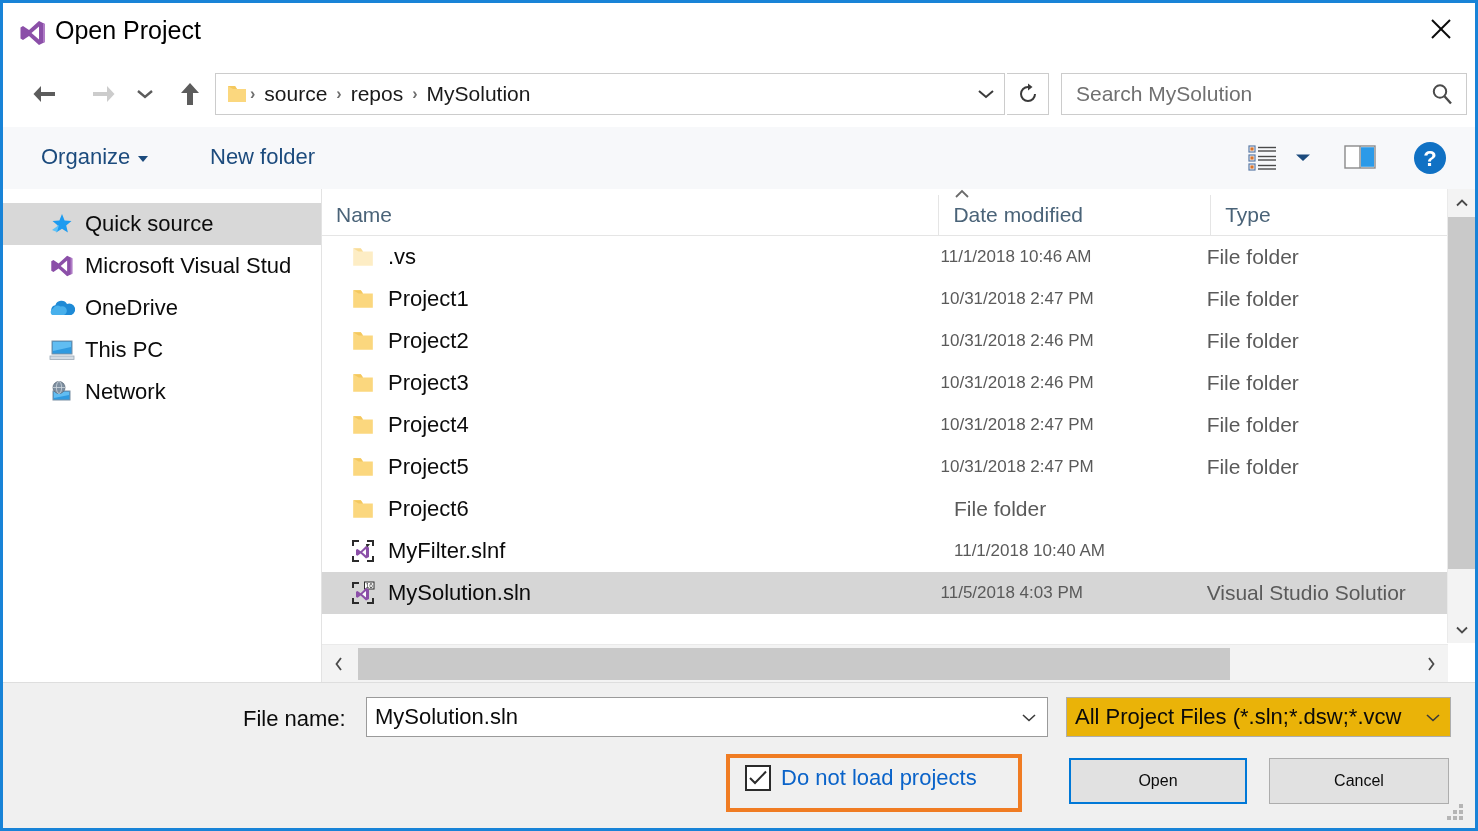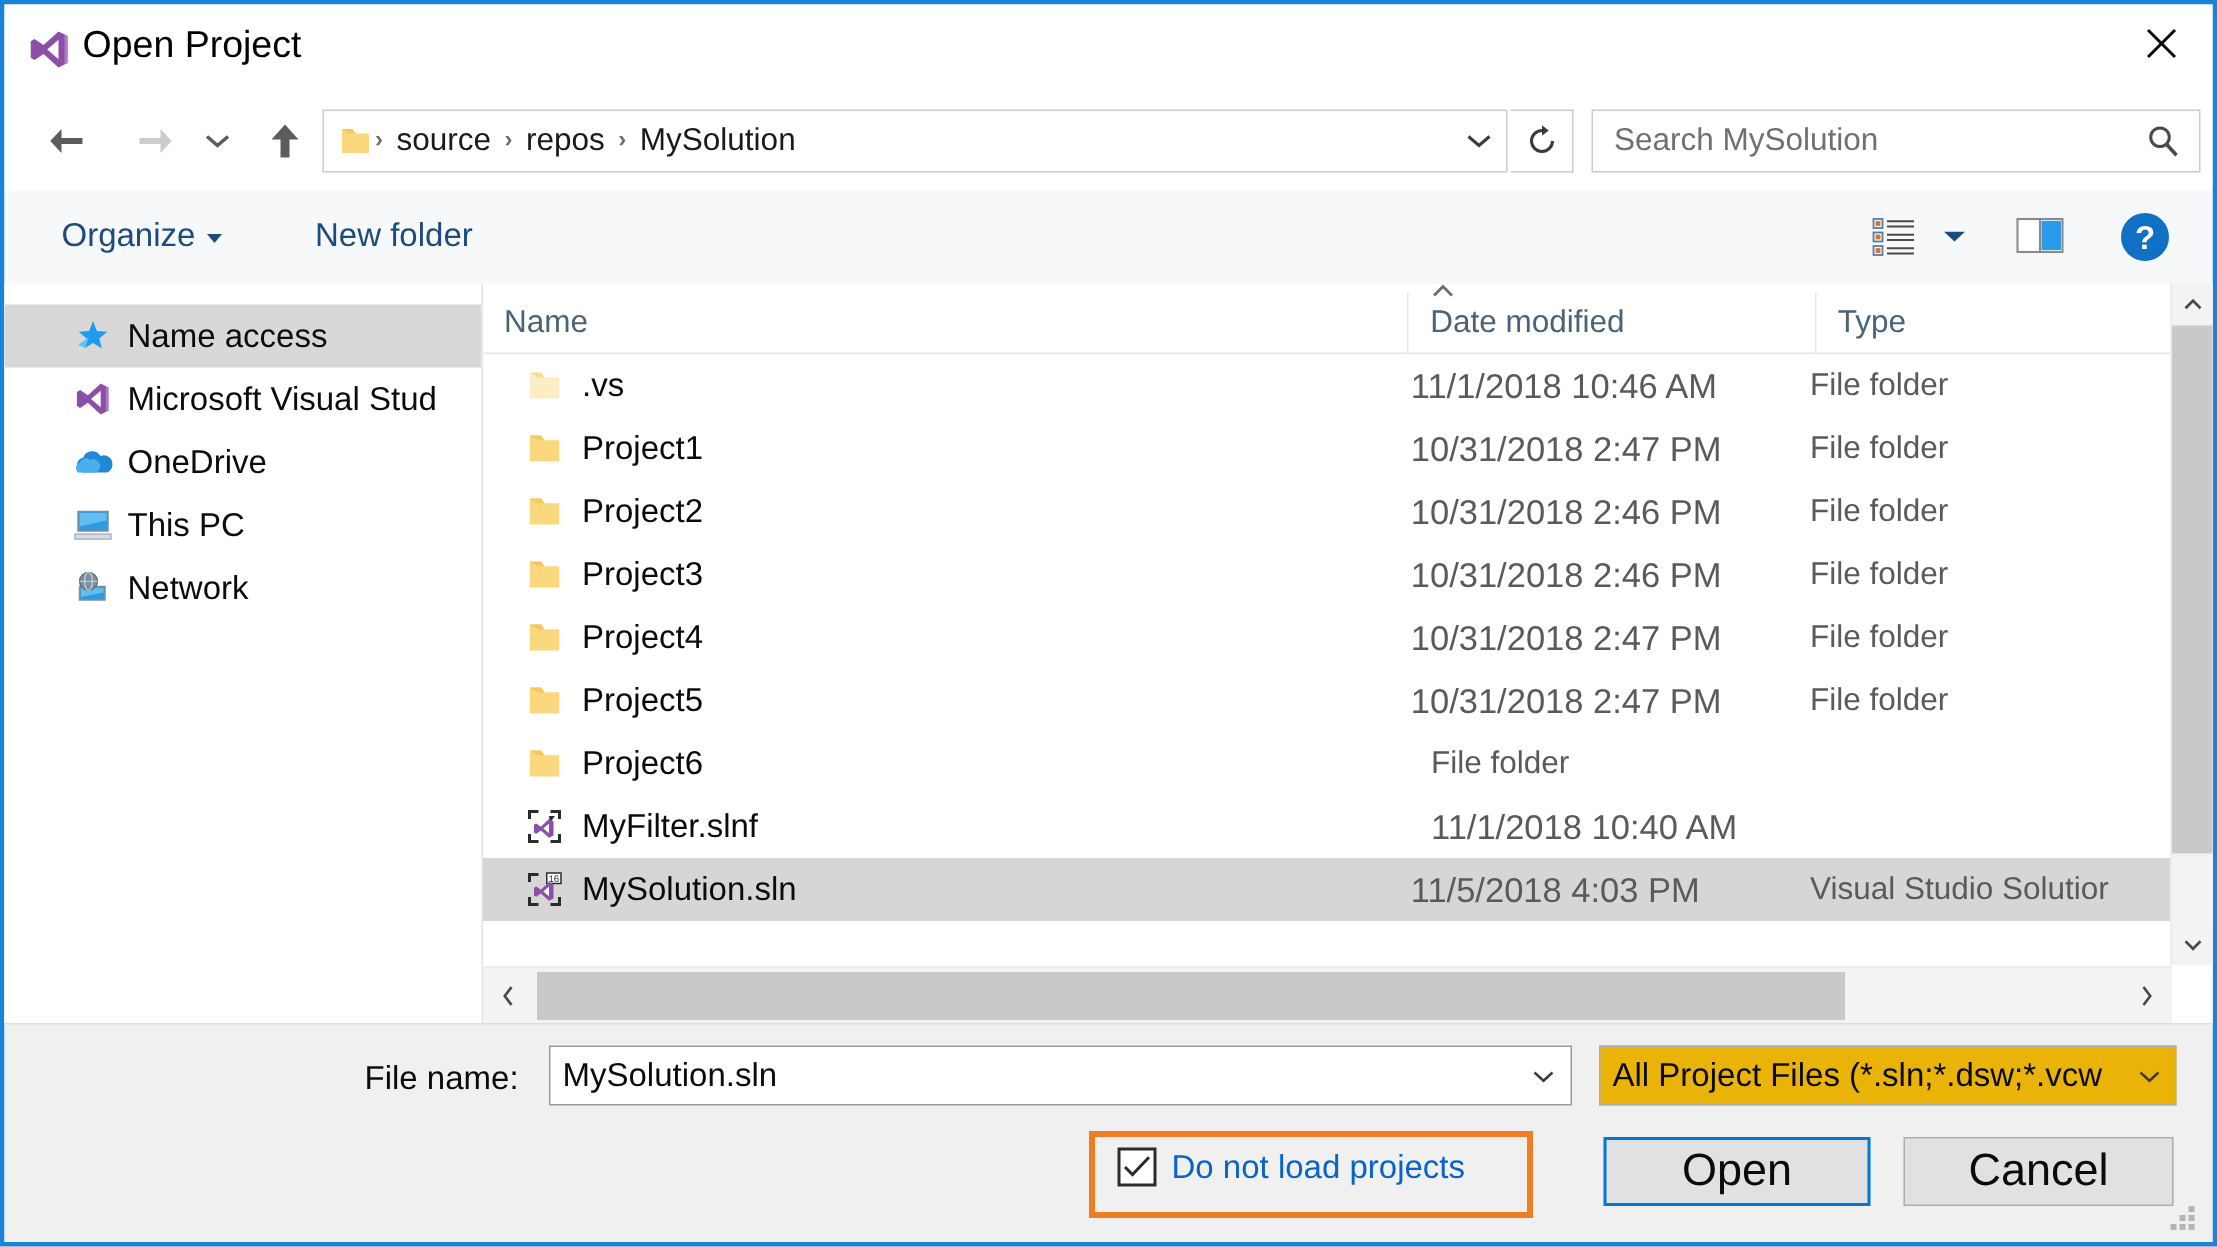--- a/index.html
+++ b/index.html
@@ -305,21 +305,21 @@
     margin-right: 12px;
     flex: 0 0 auto;
     display: flex;
     align-items: center;
     justify-content: center;
   }
   .cell-date {
     width: 272px;
     padding-left: 14px;
     box-sizing: border-box;
-    font-size: 23px;
+    font-size: 17px;
     color: #5a5a5a;
   }
   .cell-type {
     width: 260px;
     padding-left: 14px;
     box-sizing: border-box;
     font-size: 21px;
     color: #5a5a5a;
     overflow: hidden;
     text-overflow: clip;
@@ -482,21 +482,21 @@
   .btn {
     position: absolute;
     top: 755px;
     height: 46px;
     box-sizing: border-box;
     background: #e1e1e1;
     border: 1px solid #adadad;
     display: flex;
     align-items: center;
     justify-content: center;
-    font-size: 30px;
+    font-size: 16px;
     color: #0b0b0b;
     cursor: default;
   }
   .btn-open {
     left: 1066px;
     width: 178px;
     border: 2px solid #0078d7;
     background: #e1e1e1;
   }
   .btn-cancel {
@@ -643,21 +643,21 @@
     <div class="sidebar">
       <div style="height:14px"></div>
 
       <div class="nav-row selected">
         <span class="nav-ico">
           <svg width="24" height="24" viewBox="0 0 24 24">
             <path d="M12 2 L14.6 8.6 L21.5 9.1 L16.2 13.6 L17.9 20.4 L12 16.7 L6.1 20.4 L7.8 13.6 L2.5 9.1 L9.4 8.6 Z" fill="#1d9bf0"></path>
             <path d="M2 18 L9 13 L7 20 Z" fill="#5fc2f7"></path>
           </svg>
         </span>
-        <span class="nav-label">Name access</span>
+        <span class="nav-label">Quick source</span>
       </div>
 
       <div class="nav-row">
         <span class="nav-ico">
           <svg width="24" height="24" viewBox="0 0 28 28">
             <path d="M20 2 L26 5 L26 23 L20 26 L10 17 L4 21 L1.5 19.5 L1.5 8.5 L4 7 L10 11 Z" fill="#8b4fa8"></path>
             <path d="M20 7.5 L20 20.5 L12.5 14 Z" fill="#ffffff"></path>
             <path d="M24 4.2 L26 5 L26 23 L24 23.8 Z" fill="#b07cc6"></path>
           </svg>
         </span>

